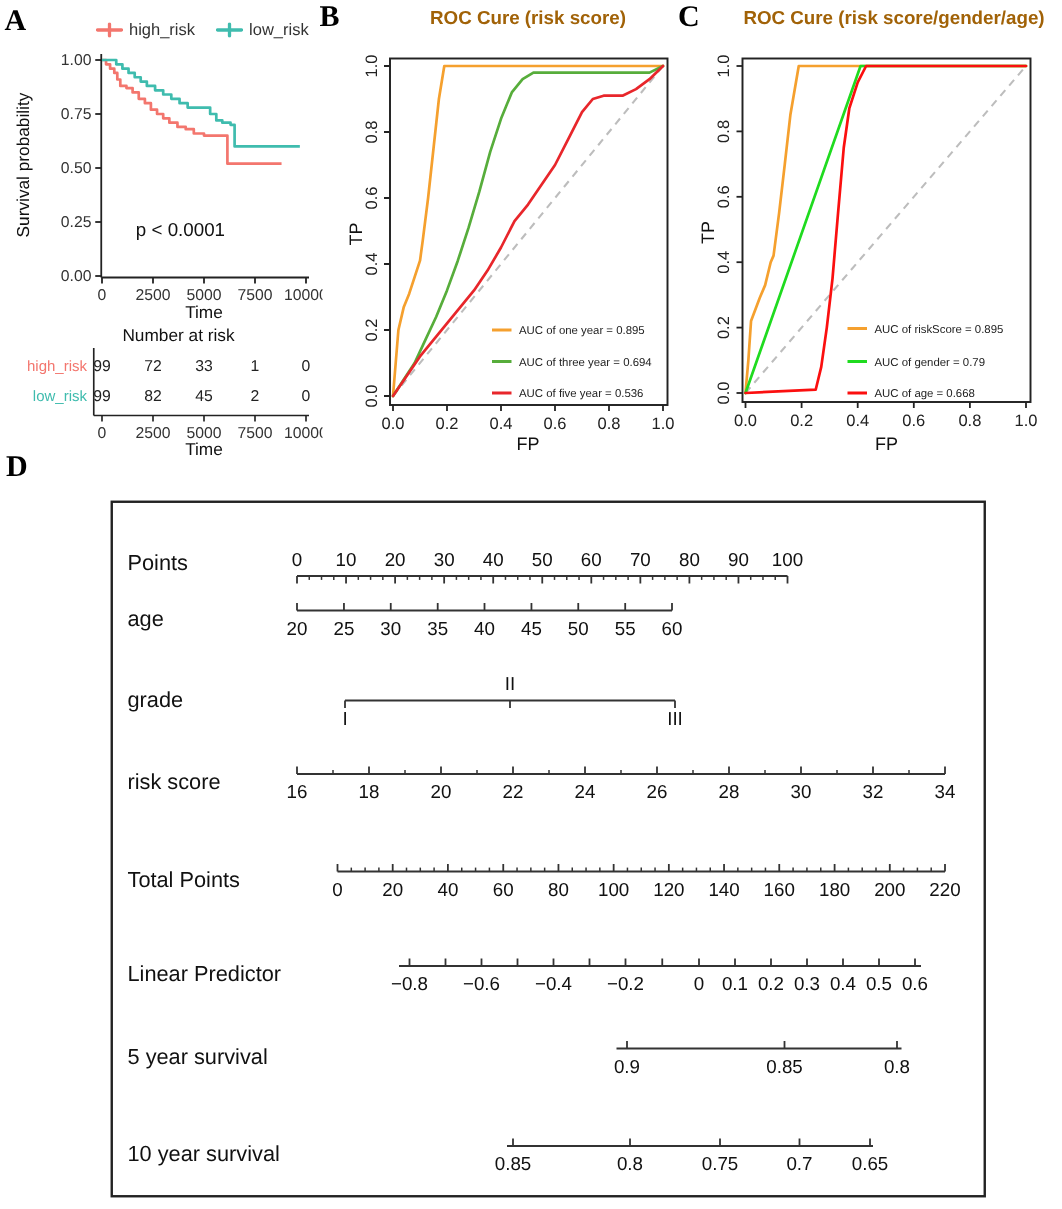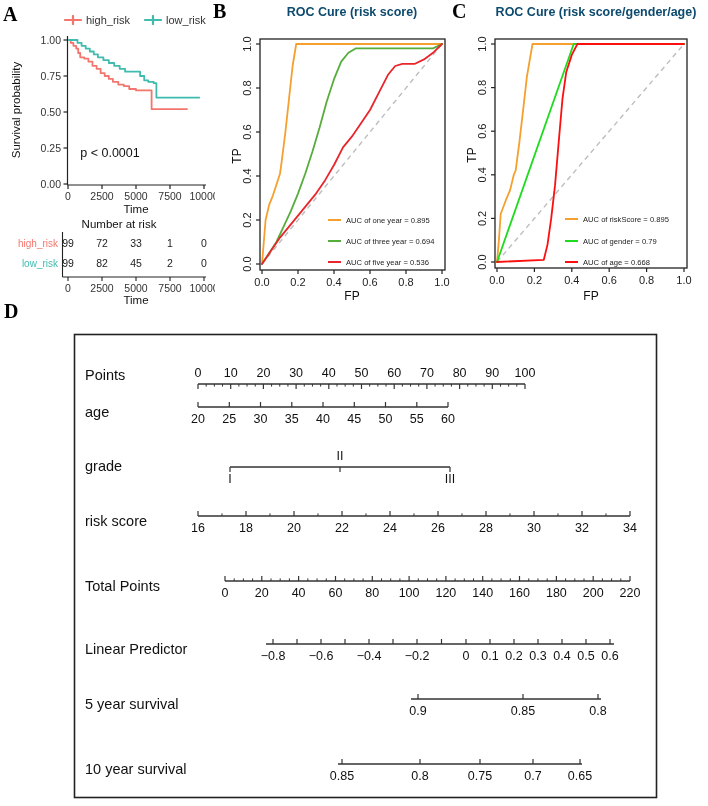--- a/index.html
+++ b/index.html
@@ -1,21 +1,21 @@
 <!DOCTYPE html>
 <html><head>
 <meta charset="utf-8">
 <style>
   html,body{margin:0;padding:0;background:#fff;}
   #fig{position:relative;width:708px;height:806px;background:#fff;
        font-family:"Liberation Sans",sans-serif;color:#111;overflow:hidden;}
   .abs{position:absolute;}
   .pletter{position:absolute;font-family:"Liberation Serif",serif;font-weight:700;
            font-size:20px;color:#000;line-height:1;}
-  .ptitle{position:absolute;font-weight:700;font-size:12.5px;text-align:center;color:#0c4a6e;}
+  .ptitle{position:absolute;font-weight:700;font-size:12.5px;text-align:center;color:#a16207;}
   .axlab{position:absolute;font-size:12px;text-align:center;color:#111;}
   .rot{transform:rotate(-90deg);}
   .small{font-size:11.5px;}
   #legend-a{position:absolute;left:64px;top:14px;display:flex;gap:14px;align-items:center;
             font-size:11px;color:#333;}
   .kmleg-item{display:flex;align-items:center;gap:4px;}
   svg{display:block;}
   svg text{font-family:"Liberation Sans",sans-serif;}
 </style>
 </head>
@@ -88,21 +88,21 @@
     </span>
     <span class="kmleg-item">
       <svg width="18" height="10">
         <line x1="1" y1="5" x2="17" y2="5" stroke-width="2.2" stroke-linecap="round" stroke="#3FBCAE"></line>
         <line x1="9" y1="1" x2="9" y2="9" stroke-width="2.2" stroke-linecap="round" stroke="#3FBCAE"></line>
       </svg>
       <span>low_risk</span>
     </span>
   </div>
   <div class="axlab rot small" style="left:-54px;top:104px;width:140px">Survival probability</div>
-  <div class="axlab" style="left:70px;top:146px;width:80px;text-align:center;font-size:12.5px">p &lt; 0.0001</div>
+  <div class="axlab" style="left:70px;top:146px;width:80px;text-align:right;font-size:12.5px">p &lt; 0.0001</div>
   <div class="axlab small" style="left:76px;top:203px;width:120px">Time</div>
   <div class="axlab small" style="left:59px;top:218px;width:120px;text-align:center">Number at risk</div>
   <div class="axlab small" style="left:76px;top:294px;width:120px">Time</div>
 
   <svg id="svg-b" class="abs" style="left:215px;top:0" width="245" height="320">
       <rect x="45" y="39" width="185" height="231" fill="none" stroke="#222" stroke-width="1.3"></rect>
       <line x1="47" y1="270" x2="47" y2="274" stroke="#222" stroke-width="1.2" stroke-linecap="butt"></line>
       <text x="47" y="286" font-size="11" text-anchor="middle" fill="#222">0.0</text>
       <line x1="83" y1="270" x2="83" y2="274" stroke="#222" stroke-width="1.2" stroke-linecap="butt"></line>
       <text x="83" y="286" font-size="11" text-anchor="middle" fill="#222">0.2</text>

